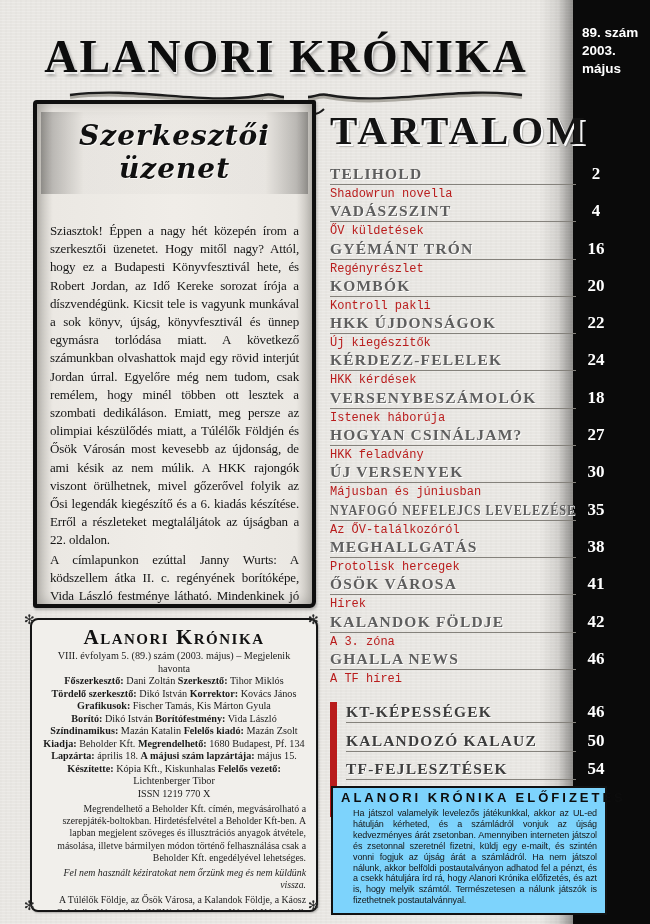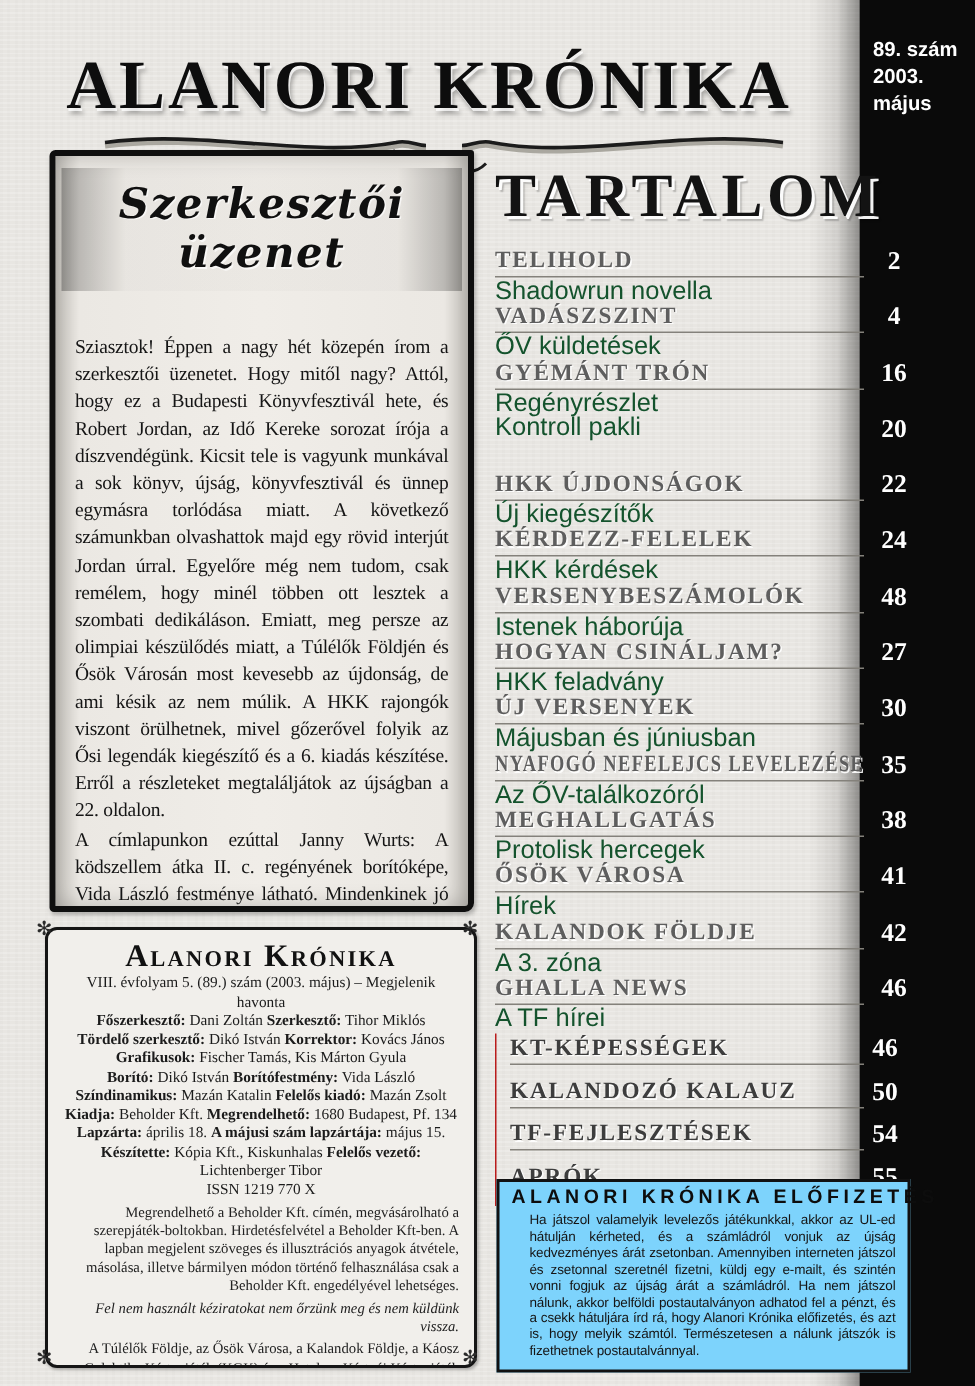--- a/index.html
+++ b/index.html
@@ -93,28 +93,28 @@
     text-shadow:2px 2px 0 rgba(255,255,255,.95), 3px 3px 1px rgba(0,0,0,.22);
   }
   .toc-row{position:relative;height:37.3px;}
   .toc-titleline{border-bottom:1.4px solid #84817b;line-height:19px;height:20px;}
   .toc-entry-title{
     display:inline-block;white-space:nowrap;transform-origin:left center;
     font-family:"Liberation Serif",serif;font-weight:bold;font-size:15.5px;letter-spacing:1.2px;
     color:#5e5e5e;text-shadow:1px 1px 0 rgba(255,255,255,.9);
   }
   .toc-entry-sub{
-    font-family:Liberation Sans, sans-serif;font-size:17px;color:#14532d;
+    font-family:Liberation Mono, monospace;font-size:12px;color:#b91c1c;
     padding-top:2px;line-height:14px;white-space:nowrap;
   }
   .toc-page{
     position:absolute;left:248px;top:0;width:36px;text-align:center;
     font-family:"Liberation Serif",serif;font-weight:bold;font-size:17px;color:#ffffff;
   }
-  .toc-indent{border-left:1px solid #b91c1c;padding-left:9px;margin-top:3px;}
+  .toc-indent{border-left:7px solid #b91c1c;padding-left:9px;margin-top:16px;}
   .toc-indent .toc-row{height:28.6px;}
   .toc-indent .toc-entry-title{color:#3d3d3d;}
   .toc-indent .toc-page{left:232px;}
 
   
   .subbox{
     position:absolute;left:331px;top:786px;width:276px;box-sizing:border-box;
     background:#7dd3fc;border:2px solid #111;padding:2px 8px 7px;z-index:5;
   }
   .subbox-title{
@@ -169,37 +169,38 @@
         <div class="toc-titleline"><span class="toc-entry-title">VADÁSZSZINT</span></div>
         <div class="toc-entry-sub">ŐV küldetések</div>
         <div class="toc-page">4</div>
       </div>
       <div class="toc-row">
         <div class="toc-titleline"><span class="toc-entry-title">GYÉMÁNT TRÓN</span></div>
         <div class="toc-entry-sub">Regényrészlet</div>
         <div class="toc-page">16</div>
       </div>
       <div class="toc-row">
+        <div class="toc-titleline"><span class="toc-entry-title">KOMBÓK</span></div>
         <div class="toc-entry-sub">Kontroll pakli</div>
         <div class="toc-page">20</div>
       </div>
       <div class="toc-row">
         <div class="toc-titleline"><span class="toc-entry-title">HKK ÚJDONSÁGOK</span></div>
         <div class="toc-entry-sub">Új kiegészítők</div>
         <div class="toc-page">22</div>
       </div>
       <div class="toc-row">
         <div class="toc-titleline"><span class="toc-entry-title">KÉRDEZZ-FELELEK</span></div>
         <div class="toc-entry-sub">HKK kérdések</div>
         <div class="toc-page">24</div>
       </div>
       <div class="toc-row">
         <div class="toc-titleline"><span class="toc-entry-title">VERSENYBESZÁMOLÓK</span></div>
         <div class="toc-entry-sub">Istenek háborúja</div>
-        <div class="toc-page">48</div>
+        <div class="toc-page">18</div>
       </div>
       <div class="toc-row">
         <div class="toc-titleline"><span class="toc-entry-title">HOGYAN CSINÁLJAM?</span></div>
         <div class="toc-entry-sub">HKK feladvány</div>
         <div class="toc-page">27</div>
       </div>
       <div class="toc-row">
         <div class="toc-titleline"><span class="toc-entry-title">ÚJ VERSENYEK</span></div>
         <div class="toc-entry-sub">Májusban és júniusban</div>
         <div class="toc-page">30</div>

